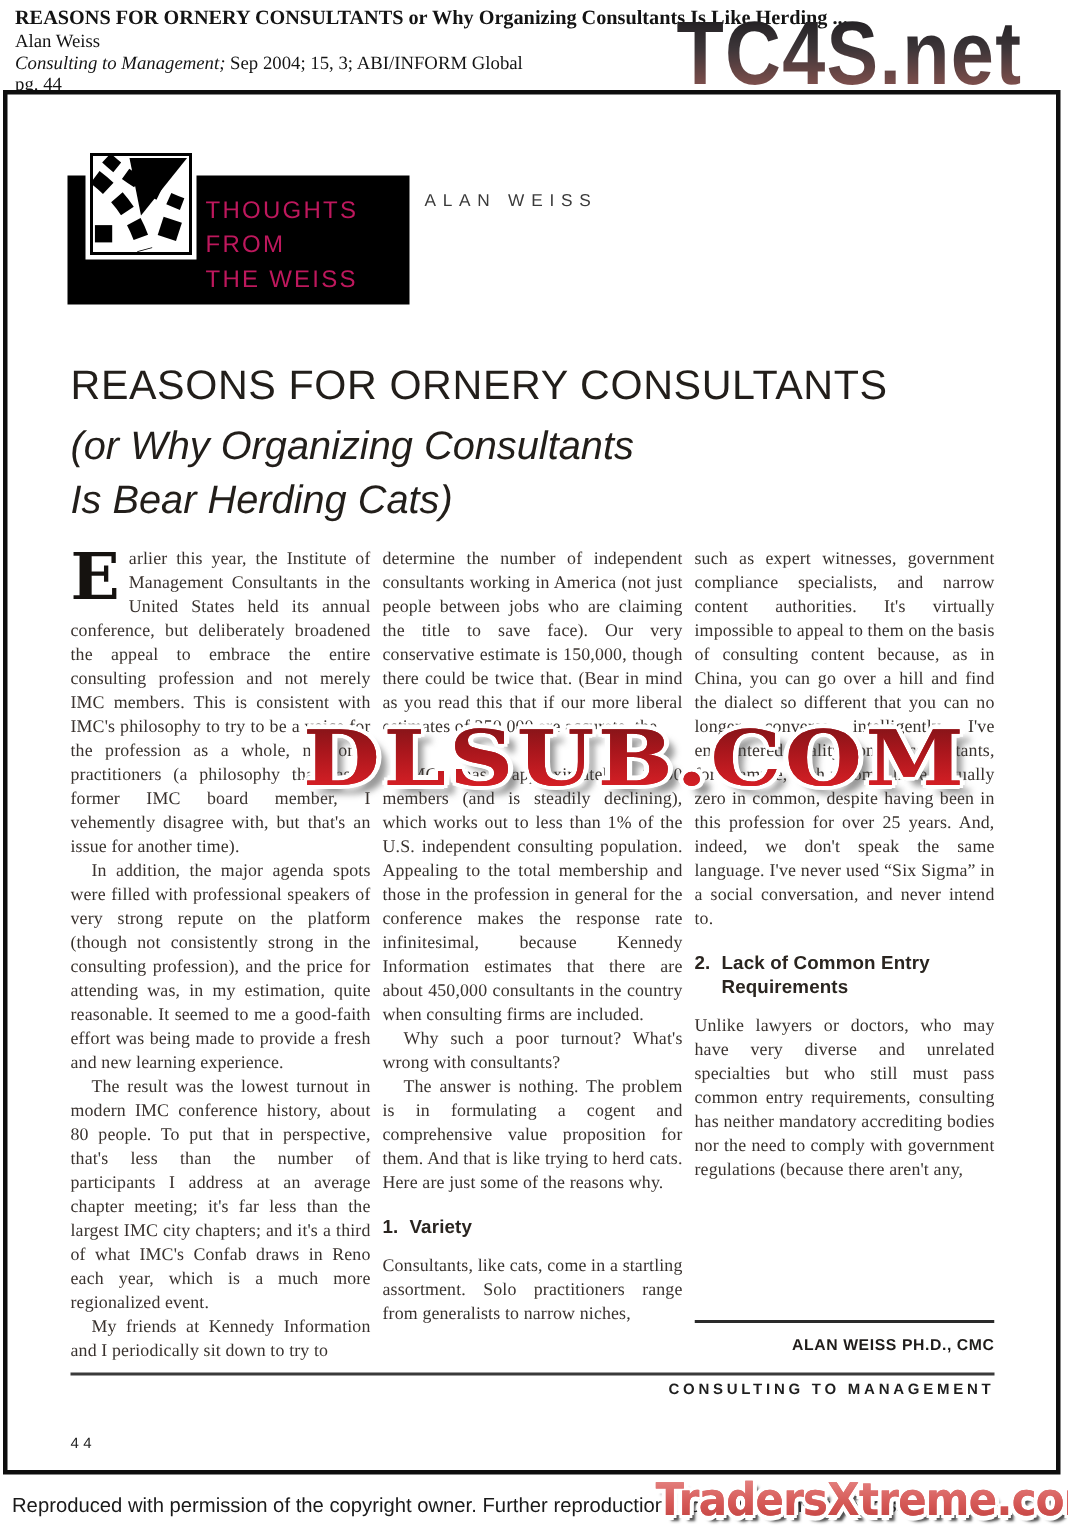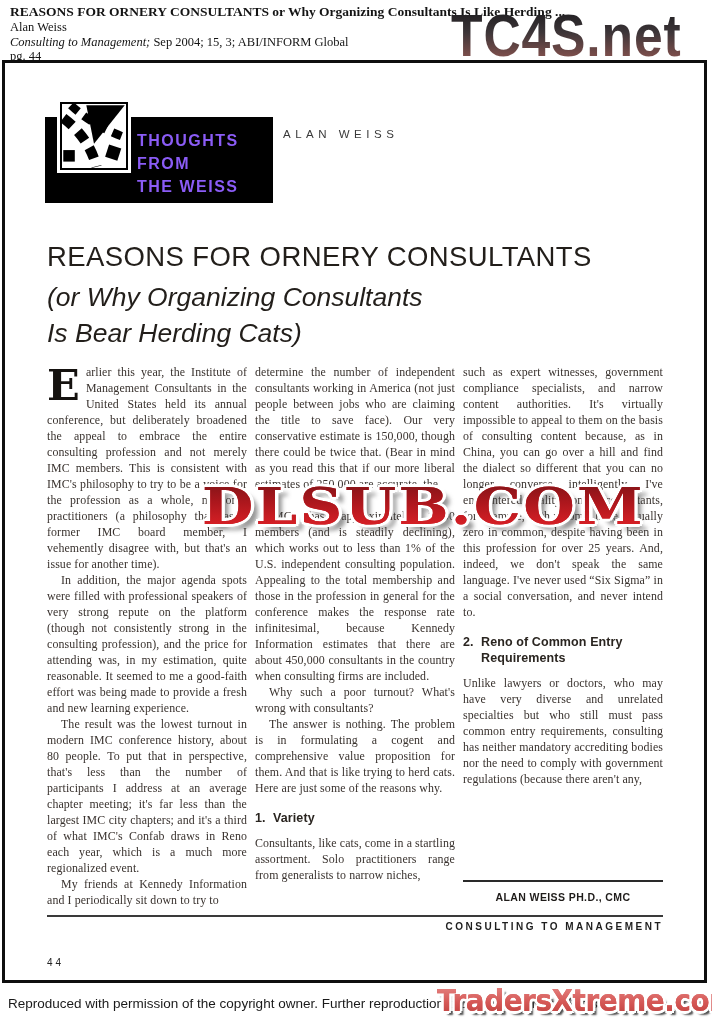--- a/index.html
+++ b/index.html
@@ -75,22 +75,22 @@
   }
 
   
   .mast-band { position:absolute; left:45px; top:117px; width:228px; height:86px; background:#000; }
   .mast-icon {
     position:absolute; left:60px; top:102px; width:64px; height:64px;
     background:#fff; border:2px solid #000; box-shadow:0 0 0 3px #fff;
   }
   .mast-icon svg { display:block; width:100%; height:100%; }
   .mast-text {
-    position:absolute; left:137px; top:129px; color:#8b5cf6;
-    font-family:"Liberation Sans", sans-serif; font-weight:bold;
+    position:absolute; left:137px; top:129px; color:#be185d;
+    font-family:"Liberation Sans", sans-serif; font-weight:normal;
     font-size:16px; line-height:23px; letter-spacing:1.5px; white-space:nowrap;
   }
   .byline {
     position:absolute; left:283px; top:128px; color:#3a3a3a;
     font-family:"Liberation Sans", sans-serif; font-size:11.5px; letter-spacing:4.5px;
   }
 
   
   .art-title { position:absolute; left:47px; top:241px; color:#221e1a; font-family:"Liberation Sans", sans-serif; }
   .art-title-main { font-size:27.5px; font-weight:400; letter-spacing:0.4px; }
@@ -118,21 +118,21 @@
     font-family:"Liberation Sans", sans-serif; font-weight:bold;
     font-size:12.5px; line-height:16px; color:#2a2520;
     display:flex; margin:14px 0 9px 0; text-align:left;
   }
   .sec-num { width:18px; flex:none; }
   .sec-label { flex:1; }
 
   
   .bio {
     margin-top:auto; border-top:2px solid #2a2a2a; padding-top:7px;
-    font-family:"Liberation Sans", sans-serif; text-align:center;
+    font-family:"Liberation Sans", sans-serif; text-align:right;
   }
   .bio-name { font-size:10.5px; font-weight:bold; letter-spacing:0.4px; color:#1f1c1a; margin-bottom:5px; }
   .bio-text { font-size:10.8px; font-style:italic; line-height:17.5px; color:#2c2824; }
 
   
   .foot-rule { position:absolute; left:47px; top:915px; width:616px; border-top:2px solid #3a3a3a; }
   .foot-page {
     position:absolute; left:47px; top:957px;
     font-family:"Liberation Sans", sans-serif; font-size:10px; letter-spacing:3px; color:#222;
   }
@@ -210,21 +210,21 @@
         <span class="sec-num">1.</span>
         <span class="sec-label">Variety</span>
       </div>
       <p>Consultants, like cats, come in a startling assortment. Solo practitioners range from generalists to narrow niches,</p>
     </div>
 
     <div class="col">
       <p>such as expert witnesses, government compliance specialists, and narrow content authorities. It's virtually impossible to appeal to them on the basis of consulting content because, as in China, you can go over a hill and find the dialect so different that you can no longer converse intelligently. I've encountered quality control consultants, for example, with whom I have virtually zero in common, despite having been in this profession for over 25 years. And, indeed, we don't speak the same language. I've never used “Six Sigma” in a social conversation, and never intend to.</p>
       <div class="sec-head">
         <span class="sec-num">2.</span>
-        <span class="sec-label">Reno of Common Entry Requirements</span>
+        <span class="sec-label">Lack of Common Entry Requirements</span>
       </div>
       <p>Unlike lawyers or doctors, who may have very diverse and unrelated specialties but who still must pass common entry requirements, consulting has neither mandatory accrediting bodies nor the need to comply with government regulations (because there aren't any,</p>
       <div class="bio">
         <div class="bio-name">ALAN WEISS PH.D., CMC</div>
       </div>
     </div>
 
   </div>
 
   <div class="wm wm-dlsub wm-stack">

